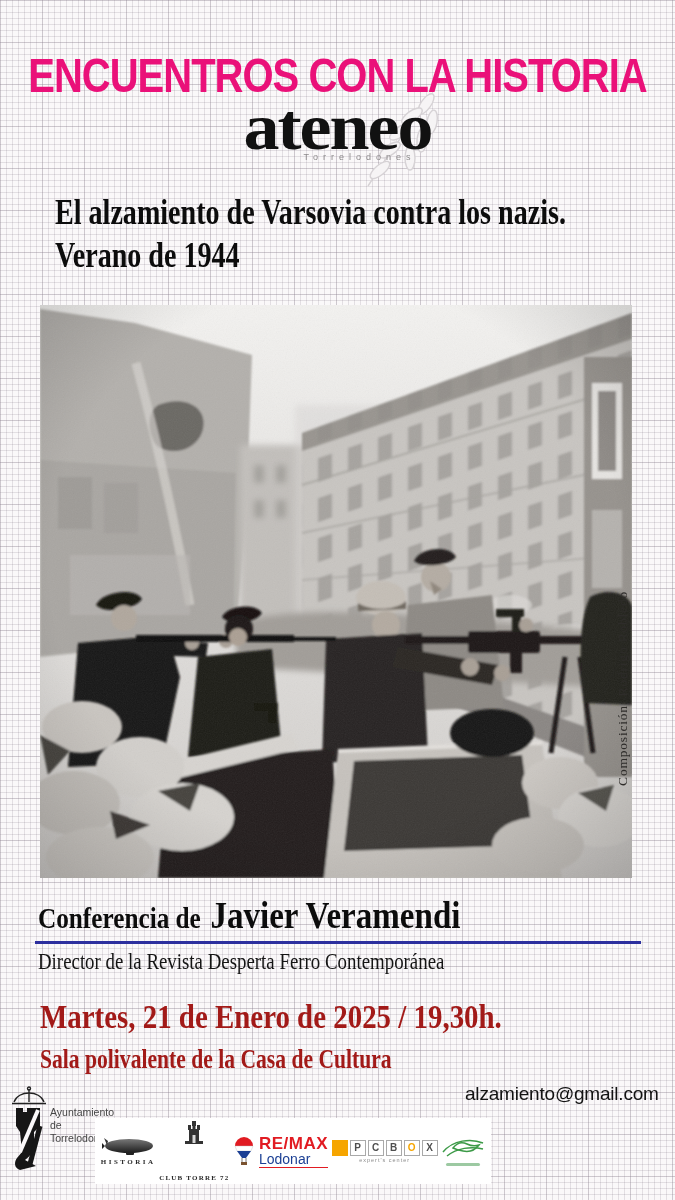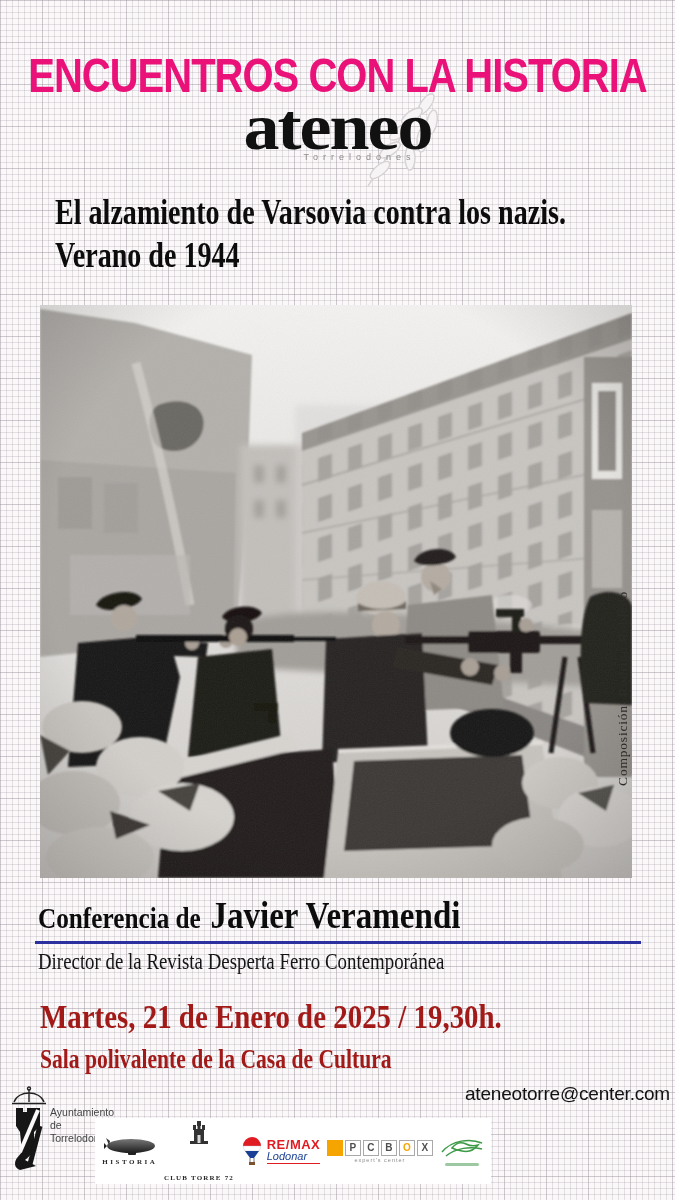--- a/index.html
+++ b/index.html
@@ -79,22 +79,22 @@
     font-size:19px;color:#121212;letter-spacing:-0.2px;
   }
   .sponsor-strip{
     position:absolute;left:95px;top:1118px;width:396px;height:66px;background:#ffffff;
     display:flex;align-items:center;justify-content:space-around;padding:0 4px;box-sizing:border-box;
   }
   .sponsor{display:flex;flex-direction:column;align-items:center;gap:1px;}
   .sp-label{font-family:"Liberation Serif",serif;font-weight:bold;font-size:7px;letter-spacing:2.5px;color:#2a2a2a;white-space:nowrap;}
   .sp-label.tight{letter-spacing:1.2px;margin-top:28px;}
   .remax-text{display:flex;flex-direction:column;line-height:1;}
-  .remax-brand{font-family:"Liberation Sans",sans-serif;font-weight:bold;font-size:13px;color:#e11b22;letter-spacing:0.5px;}
-  .remax-office{font-family:"Liberation Sans",sans-serif;font-size:11px;color:#1b3f94;font-style:italic;}
+  .remax-brand{font-family:"Liberation Sans",sans-serif;font-weight:bold;font-size:17px;color:#e11b22;letter-spacing:0.5px;}
+  .remax-office{font-family:"Liberation Sans",sans-serif;font-size:14px;color:#1b3f94;}
   .remax-rule{width:100%;height:1px;background:#e11b22;margin-top:1px;}
   .sponsor-remax{flex-direction:row;gap:4px;align-items:center;}
   .pcbox-row{display:flex;gap:2px;align-items:center;}
   .pcbox-cell{
     width:14px;height:14px;border:1px solid #a9a9a9;background:#fff;
     display:flex;align-items:center;justify-content:center;
     font-family:"Liberation Sans",sans-serif;font-weight:bold;font-size:10px;color:#4f4f4f;
   }
   .pcbox-cell.solid{background:#f6a500;border-color:#f6a500;}
   .pcbox-cell.orange{color:#f6a500;}
@@ -301,21 +301,21 @@
       <path d="M28,24 L10,66" stroke="#faf8f9" stroke-width="4"></path>
       <path d="M30,40 L20,78" stroke="#161616" stroke-width="5" fill="none"></path>
     </svg>
     <div class="council-name">
       <div>Ayuntamiento</div>
       <div>de</div>
       <div>Torrelodones</div>
     </div>
   </div>
 
-  <div class="email">ateneotorre@center.com</div>
+  <div class="email">alzamiento@gmail.com</div>
 
   <div class="sponsor-strip">
 
     <div class="sponsor">
       <svg width="52" height="20" viewBox="0 0 52 20">
         <ellipse cx="27" cy="9" rx="24" ry="7" fill="url(#zepg)"></ellipse>
         <path d="M3,9 L-2,4 L0,9 L-2,14 Z" fill="#222"></path>
         <path d="M6,4 L2,1 L5,8 Z" fill="#333"></path>
         <rect x="24" y="15" width="8" height="3" rx="1" fill="#222"></rect>
       </svg>

